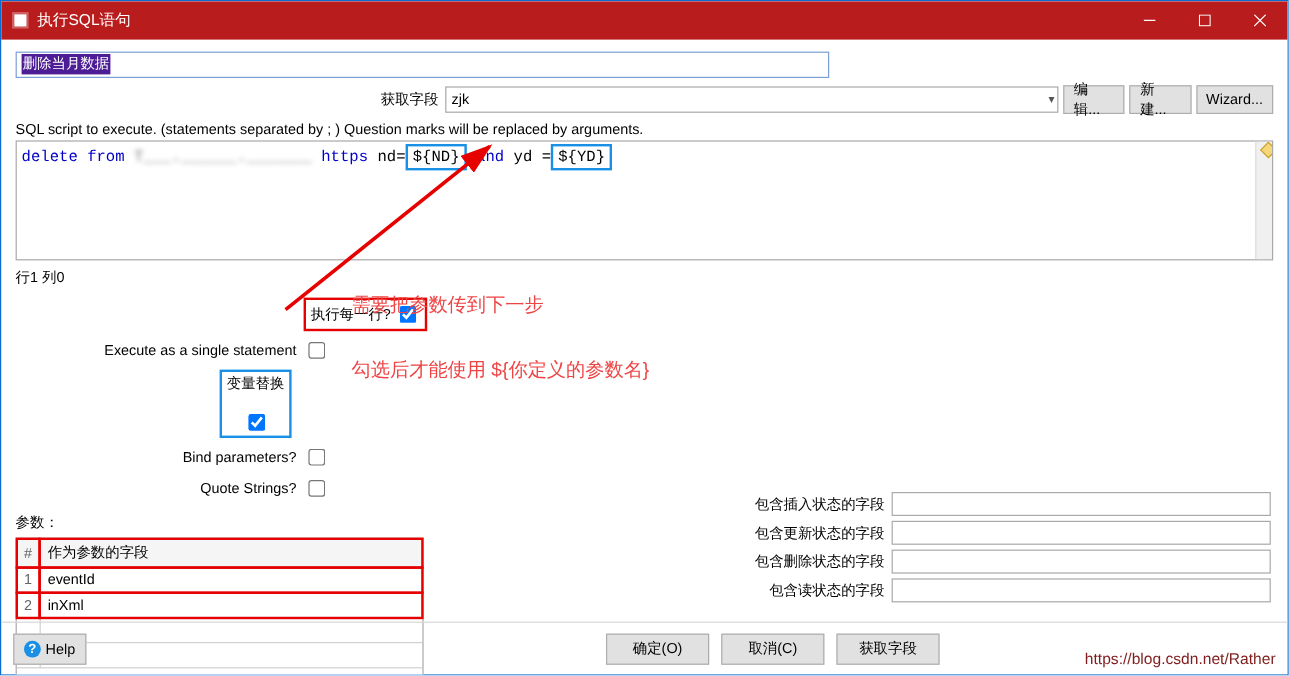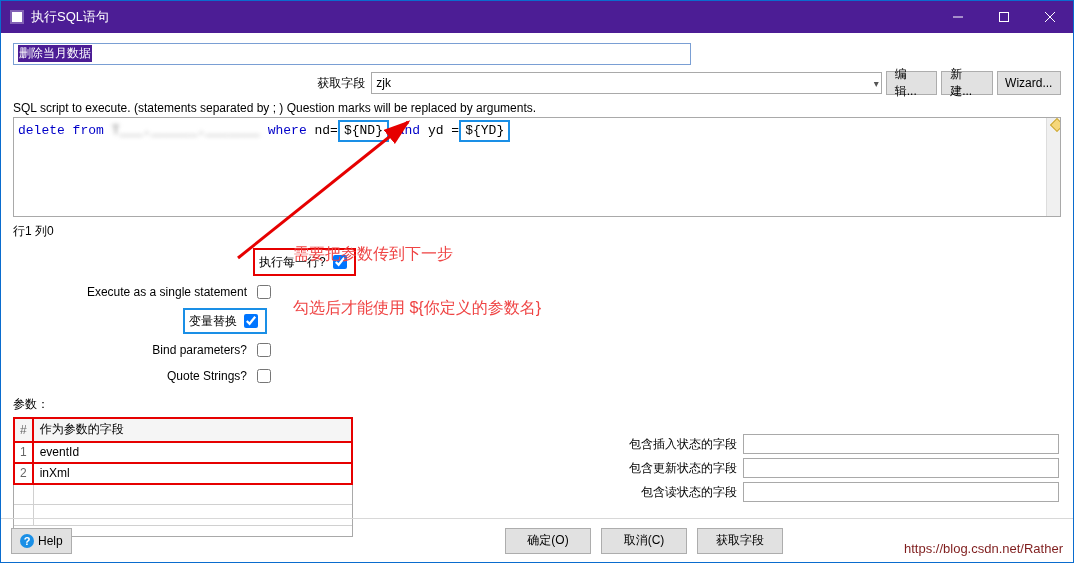--- a/index.html
+++ b/index.html
@@ -12,21 +12,21 @@
   }
   .window {
     width: 1074px;
     height: 563px;
     border: 1px solid #0a6cce;
     position: relative;
     overflow: hidden;
   }
   .titlebar {
     height: 32px;
-    background: #4c1d95;
+    background: #b91c1c;
     color: #fff;
     display: flex;
     align-items: center;
     padding: 0 0 0 8px;
   }
   .titlebar .icon {
     width: 16px; height: 16px; margin-right: 6px;
     display: inline-flex; align-items: center; justify-content: center;
   }
   .titlebar .title { flex: 1; font-size: 13px; }
@@ -185,21 +185,21 @@
       <div class="btn">编辑...</div>
       <div class="btn">新建...</div>
       <div class="btn">Wizard...</div>
     </div>
 
     <div class="sql-label">SQL script to execute. (statements separated by ; ) Question marks will be replaced by arguments.</div>
 
     <div class="sql-area">
       <span class="sql-kw">delete from</span>
       <span style="filter:blur(2px); color:#777;">T___.______._______</span>
-      <span class="sql-kw">where</span>
+      <span class="sql-kw">https</span>
       <span>nd=</span><span class="var-box">${ND}</span>
       <span class="sql-kw">and</span>
       <span>yd =</span><span class="var-box">${YD}</span>
       <div class="sql-scroll-v"></div>
       <div class="sql-diamond"></div>
     </div>
 
     <div class="pos-label">行1 列0</div>
 
     <div class="checks" style="position:relative;">
@@ -222,21 +222,21 @@
         <span class="anno" style="left:280px; top:-4px;">需要把参数传到下一步</span>
       </div>
 
       <div class="check-row">
         <div class="clbl">Execute as a single statement</div>
         <input type="checkbox" class="chk" style="">
       </div>
 
       <div class="check-row">
         <div class="clbl"></div>
-        <span class="blue-box" style="margin-left:-70px;">
+        <span class="blue-box" style="margin-left:-70px;flex-direction:column;">
           <span>变量替换</span>&nbsp;
           <input type="checkbox" class="chk" checked="" style="">
         </span>
         <span class="anno" style="left:280px; top:50px;">勾选后才能使用 ${你定义的参数名}</span>
       </div>
 
       <div class="check-row">
         <div class="clbl">Bind parameters?</div>
         <input type="checkbox" class="chk" style="">
       </div>
@@ -281,20 +281,24 @@
   <div class="right-fields">
     <div class="rf-row">
         <div class="rlbl">包含插入状态的字段</div>
         <input style="">
       </div>
     <div class="rf-row">
         <div class="rlbl">包含更新状态的字段</div>
         <input style="">
       </div>
     <div class="rf-row">
+        <div class="rlbl">包含删除状态的字段</div>
+        <input style="">
+      </div>
+    <div class="rf-row">
         <div class="rlbl">包含读状态的字段</div>
         <input style="">
       </div>
   </div>
 
   <div class="footer">
     <div class="help-btn">
       <span class="qmark">?</span>
       <span>Help</span>
     </div>

